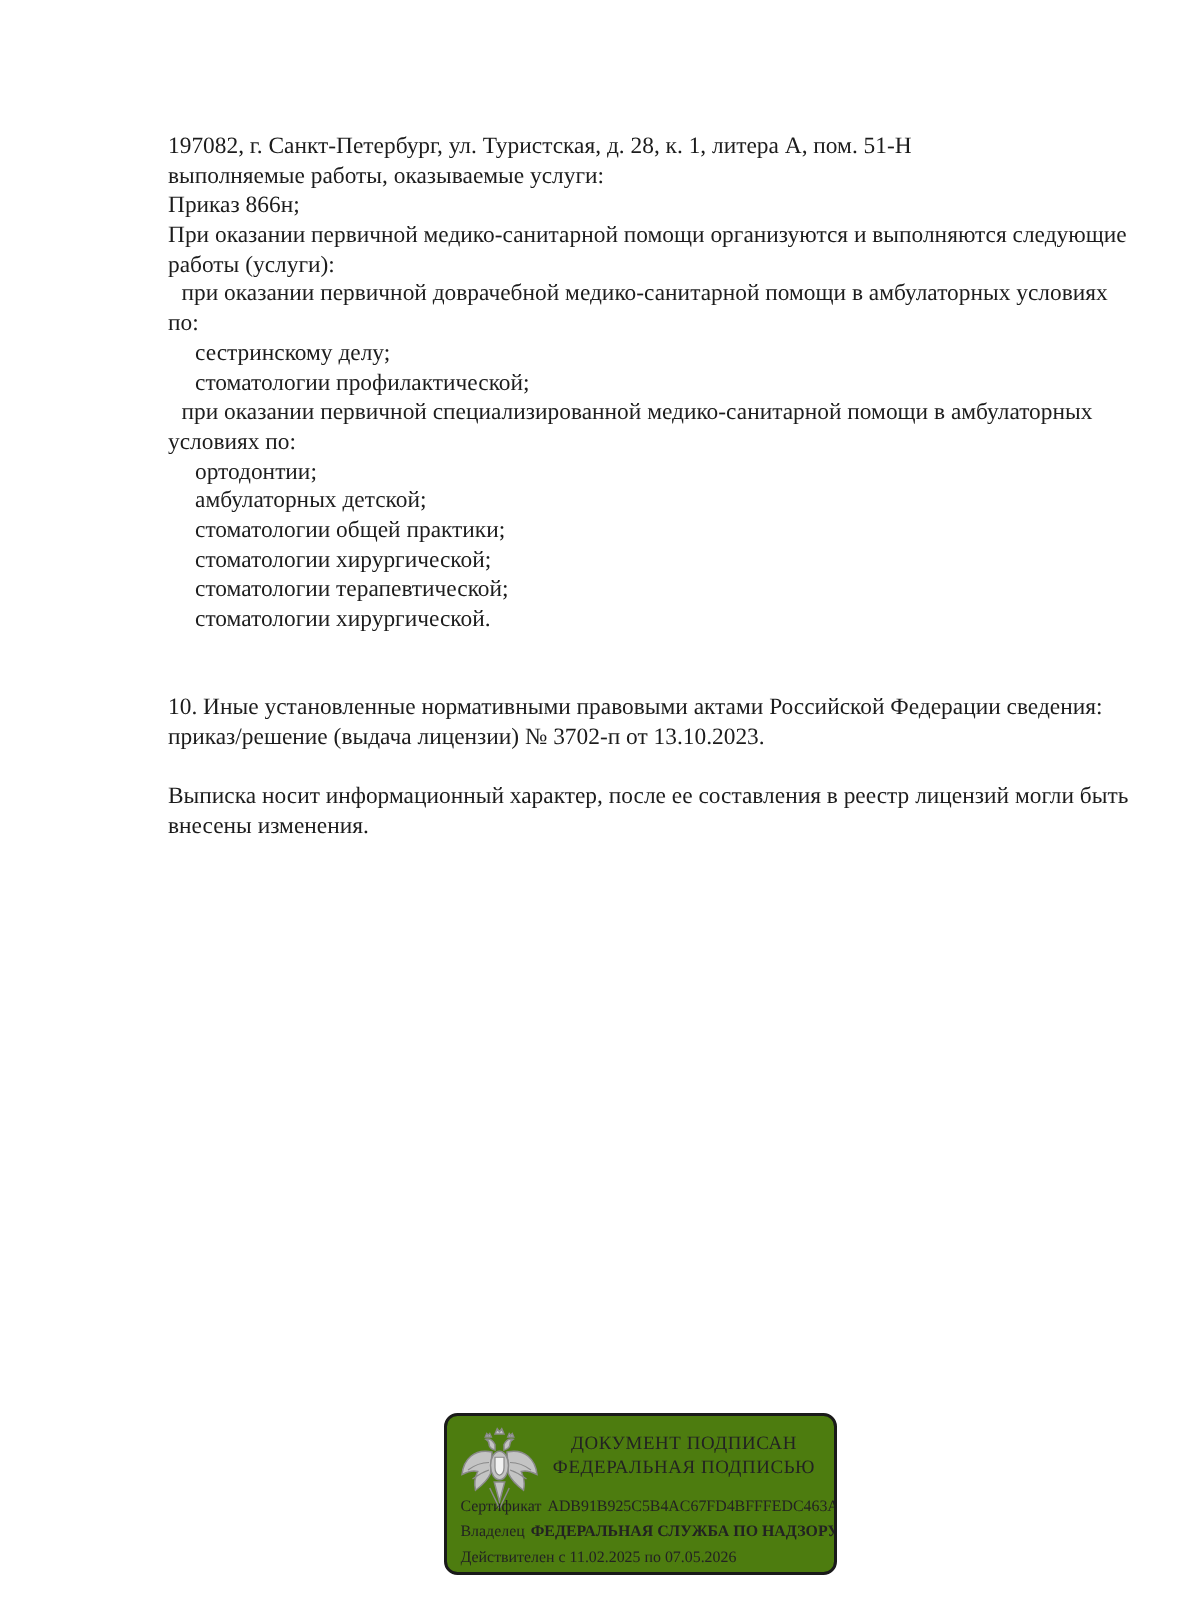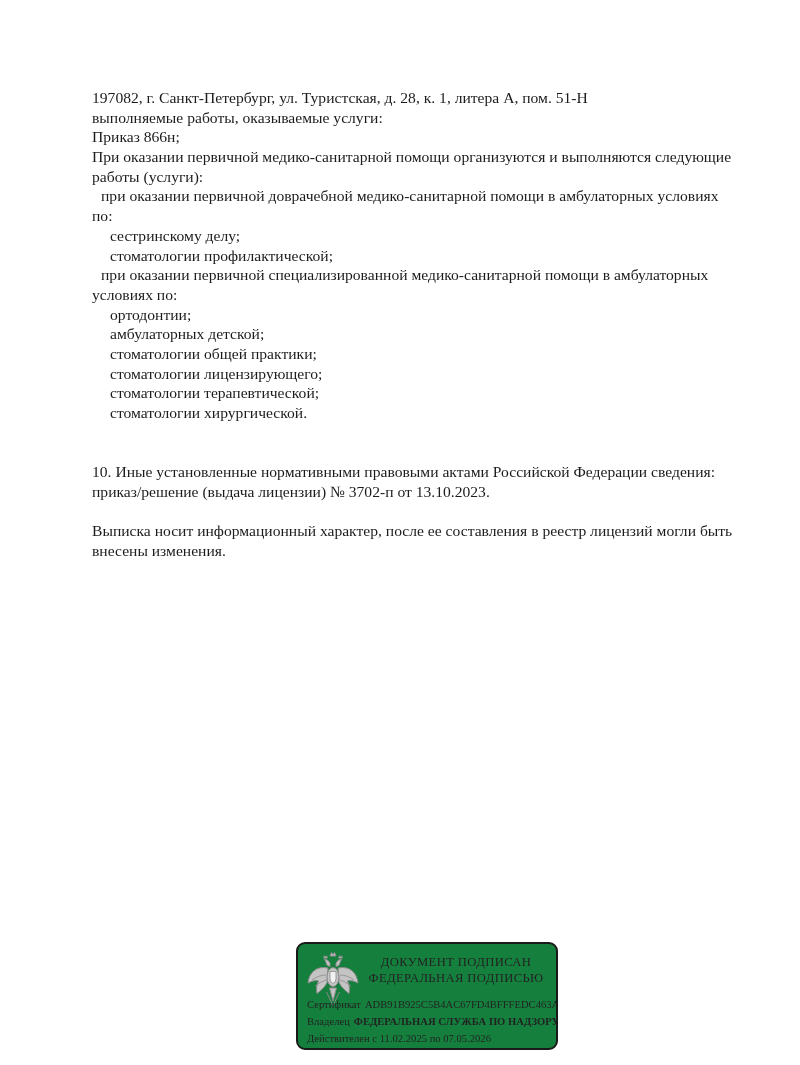--- a/index.html
+++ b/index.html
@@ -21,35 +21,36 @@
     position: absolute;
     left: 92px;
     top: 88px;
     width: 660px;
   }
   .doc-line {
     height: 19.7px;
     line-height: 19.7px;
     font-size: 15.6px;
     white-space: nowrap;
+    margin-left: 20px;
   }
   .doc-line.indent-1 { padding-left: 9px; }
   .doc-line.indent-2 { padding-left: 18px; }
 
   
   .stamp {
     position: absolute;
     left: 296px;
     top: 942px;
     width: 262px;
     height: 108px;
     border: 2.5px solid #1a1a1a;
     border-radius: 9px;
     box-sizing: border-box;
-    background: #15803d;
+    background: #4d7c0f;
     overflow: hidden;
   }
   .stamp .emblem {
     position: absolute;
     left: 8px;
     top: 5px;
     width: 54px;
     height: 60px;
   }
   .stamp-title {
@@ -93,21 +94,21 @@
       <div class="doc-line indent-0">работы (услуги):</div>
       <div class="doc-line indent-1">при оказании первичной доврачебной медико-санитарной помощи в амбулаторных условиях</div>
       <div class="doc-line indent-0">по:</div>
       <div class="doc-line indent-2">сестринскому делу;</div>
       <div class="doc-line indent-2">стоматологии профилактической;</div>
       <div class="doc-line indent-1">при оказании первичной специализированной медико-санитарной помощи в амбулаторных</div>
       <div class="doc-line indent-0">условиях по:</div>
       <div class="doc-line indent-2">ортодонтии;</div>
       <div class="doc-line indent-2">амбулаторных детской;</div>
       <div class="doc-line indent-2">стоматологии общей практики;</div>
-      <div class="doc-line indent-2">стоматологии лицензирующего;</div>
+      <div class="doc-line indent-2">стоматологии хирургической;</div>
       <div class="doc-line indent-2">стоматологии терапевтической;</div>
       <div class="doc-line indent-2">стоматологии хирургической.</div>
       <div class="doc-line indent-0">&nbsp;</div>
       <div class="doc-line indent-0">&nbsp;</div>
       <div class="doc-line indent-0">10. Иные установленные нормативными правовыми актами Российской Федерации сведения:</div>
       <div class="doc-line indent-0">приказ/решение (выдача лицензии) № 3702-п от 13.10.2023.</div>
       <div class="doc-line indent-0">&nbsp;</div>
       <div class="doc-line indent-0">Выписка носит информационный характер, после ее составления в реестр лицензий могли быть</div>
       <div class="doc-line indent-0">внесены изменения.</div>
     </div>

